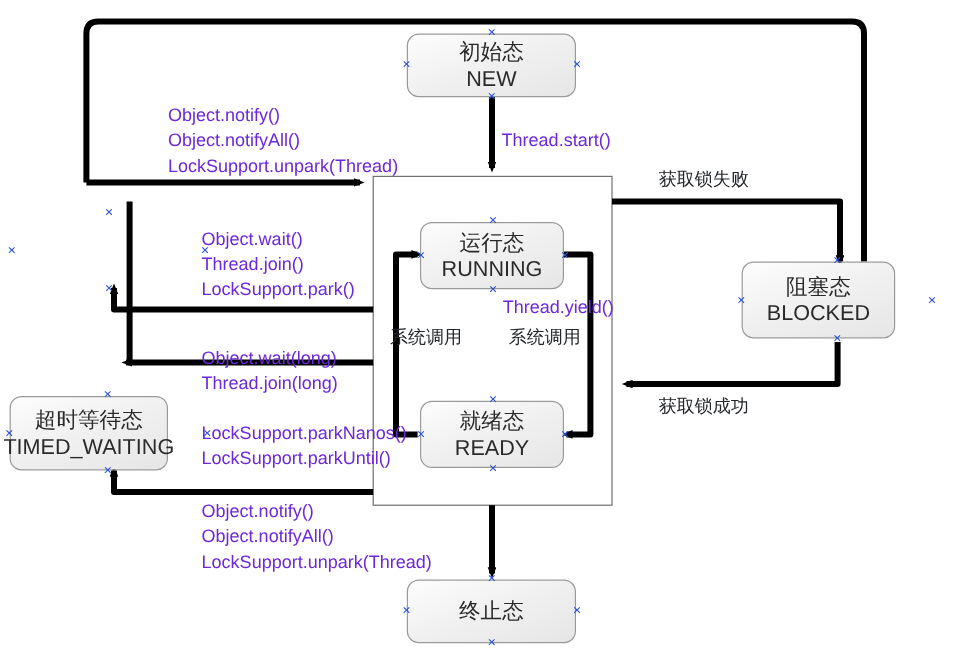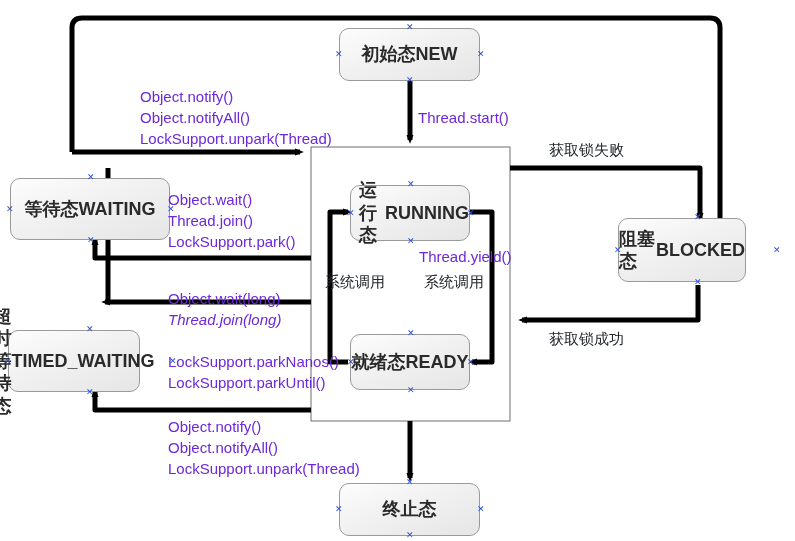--- a/index.html
+++ b/index.html
@@ -1,22 +1,22 @@
 <!DOCTYPE html>
 <html><head>
 <meta charset="utf-8">
 <style>
   html,body{margin:0;padding:0;background:#ffffff;}
   #root{position:relative;width:795px;height:541px;overflow:hidden;
         font-family:"Liberation Sans","DejaVu Sans",sans-serif;background:#fff;}
   svg{position:absolute;left:0;top:0;}
   .node{position:absolute;box-sizing:border-box;border:1px solid #9a9a9a;border-radius:10px;
         background:linear-gradient(160deg,#fdfdfd 0%,#f1f1f1 45%,#e6e6e6 100%);
-        display:flex;align-items:center;justify-content:center;
-        color:#2a2a2a;font-weight:bold;}
+        display:flex;flex-direction:column;align-items:center;justify-content:center;
+        color:#2a2a2a;}
   .node .cn{font-size:18px;line-height:1.25;}
   .node .en{font-size:18px;line-height:1.25;}
   .lbl{position:absolute;font-size:15px;color:#6d28d9;white-space:nowrap;line-height:21px;}
   .lbl.cn{font-size:15px;color:#23262b;}
   .handle{position:absolute;width:7px;height:7px;color:#2b4fd8;font-size:9px;
           line-height:7px;text-align:center;pointer-events:none;}
 </style>
 </head>
 <body>
 
@@ -58,24 +58,20 @@
 
       <path d="M470,212 L492,212 L492,362 L472,362" marker-end="url(#ah)"></path>
     </g>
   </svg>
 
   <div class="node" style="left:339px;top:28px;width:141px;height:53px;">
     <span class="cn">初始态</span>
     <span class="en">NEW</span>
   </div>
 
-  <div class="node" style="left:10px;top:178px;width:160px;height:62px;">
-    <span class="cn">等待态</span>
-    <span class="en">WAITING</span>
-  </div>
 
   <div class="node" style="left:8px;top:330px;width:132px;height:62px;">
     <span class="cn">超时等待态</span>
     <span class="en">TIMED_WAITING</span>
   </div>
 
   <div class="node" style="left:350px;top:185px;width:120px;height:56px;text-align:center;">
     <span class="cn">运行态</span>
     <span class="en">RUNNING</span>
   </div>
@@ -98,21 +94,21 @@
 
   <div class="lbl" style="left:140px;top:86px;">Object.notify()</div>
   <div class="lbl" style="left:140px;top:107px;">Object.notifyAll()</div>
   <div class="lbl" style="left:140px;top:128px;">LockSupport.unpark(Thread)</div>
 
   <div class="lbl" style="left:168px;top:189px;">Object.wait()</div>
   <div class="lbl" style="left:168px;top:210px;">Thread.join()</div>
   <div class="lbl" style="left:168px;top:231px;">LockSupport.park()</div>
 
   <div class="lbl" style="left:168px;top:288px;">Object.wait(long)</div>
-  <div class="lbl" style="left:168px;top:309px;font-style:italic;">Thread.join(long)</div>
+  <div class="lbl" style="left:168px;top:309px;">Thread.join(long)</div>
   <div class="lbl" style="left:168px;top:351px;">LockSupport.parkNanos()</div>
   <div class="lbl" style="left:168px;top:372px;">LockSupport.parkUntil()</div>
 
   <div class="lbl" style="left:168px;top:416px;">Object.notify()</div>
   <div class="lbl" style="left:168px;top:437px;">Object.notifyAll()</div>
   <div class="lbl" style="left:168px;top:458px;">LockSupport.unpark(Thread)</div>
 
   <div class="lbl cn" style="left:549px;top:139px;">获取锁失败</div>
   <div class="lbl cn" style="left:549px;top:328px;">获取锁成功</div>
 

